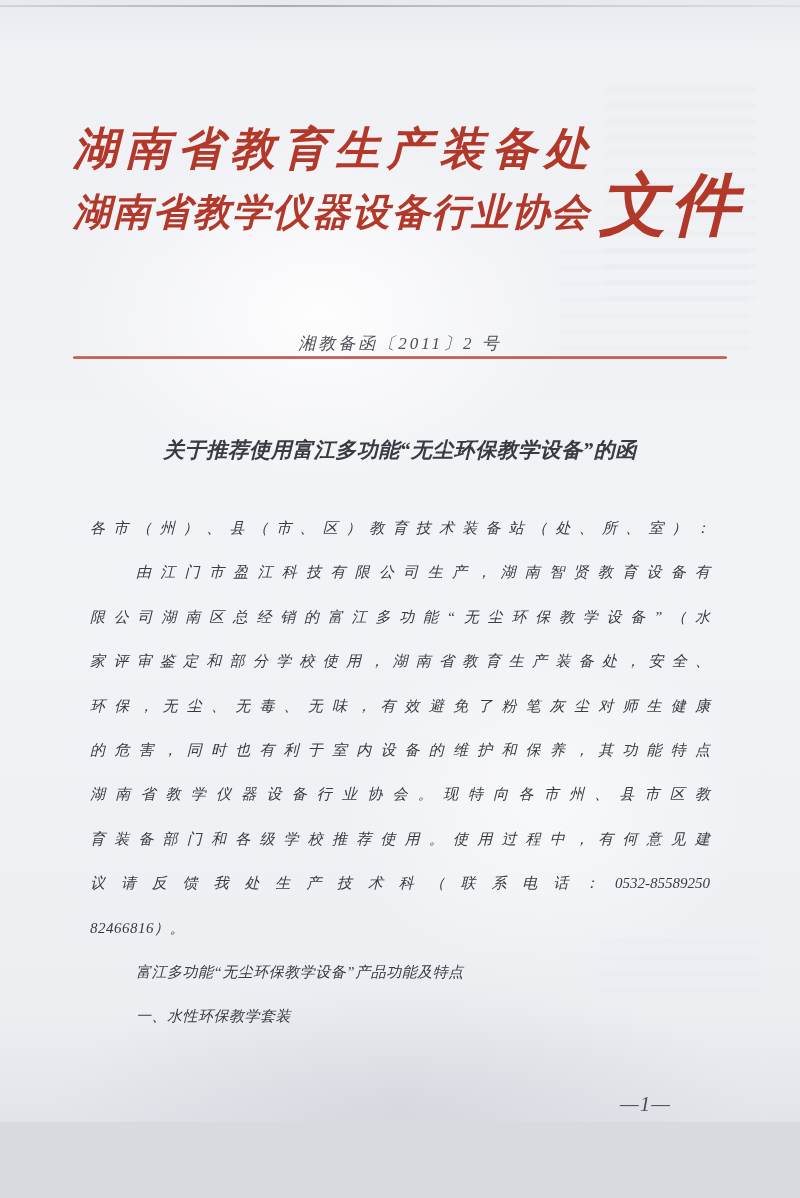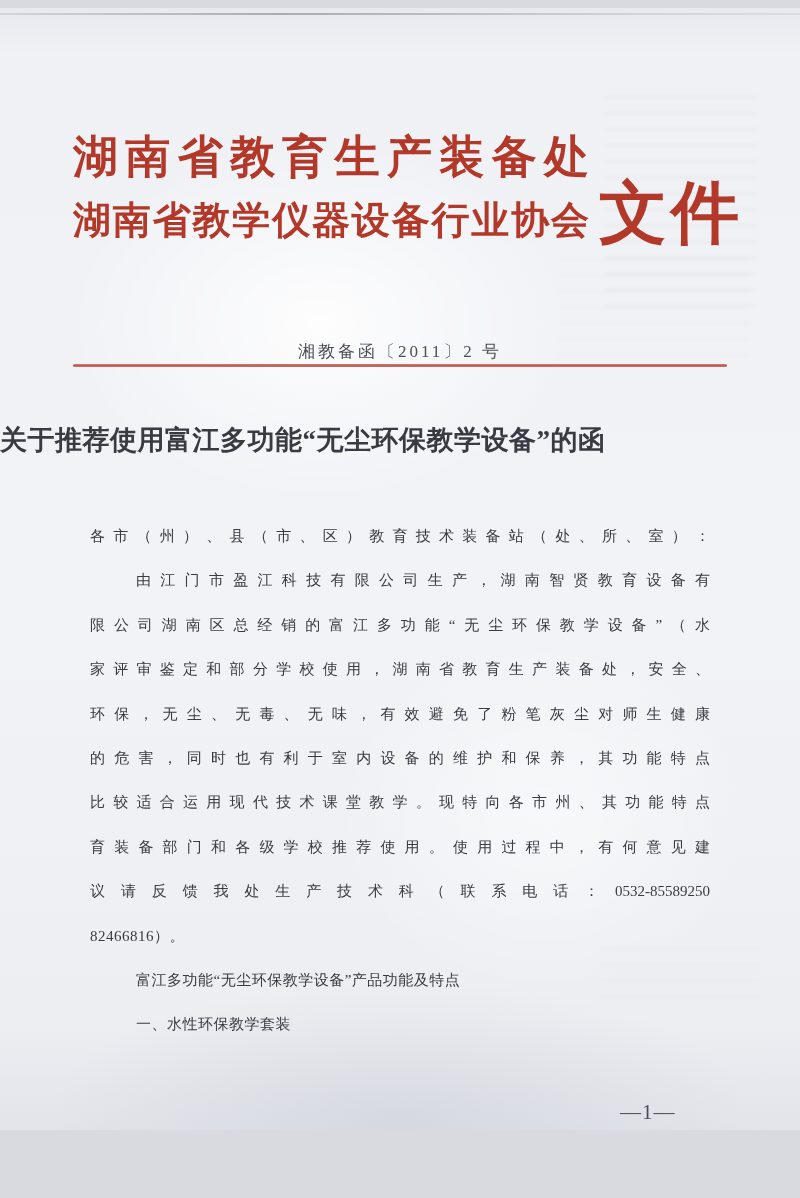--- a/index.html
+++ b/index.html
@@ -2,28 +2,29 @@
 <html lang="zh" style="--header-red: #b2392a; --divider-red: #bf584b; --ink: #393a42; --muted-ink: #4c4d55; --paper: #eff1f5;"><head>
 <meta charset="utf-8">
 <style>
   html, body { margin: 0; padding: 0; background: #d8dadf; }
   * { box-sizing: border-box; }
 
   .page {
     position: relative;
     width: 800px;
     height: 1122px;
-    margin: 8px auto;
+    margin: 0 auto;
     overflow: hidden;
     font-family: "Liberation Serif", "DejaVu Serif", serif;
     background:
       radial-gradient(ellipse 420px 300px at 40% 28%, rgba(255,255,255,0.85), rgba(255,255,255,0) 60%),
       radial-gradient(ellipse 380px 320px at 68% 72%, rgba(255,255,255,0.55), rgba(255,255,255,0) 55%),
       radial-gradient(ellipse 500px 200px at 50% 99%, rgba(190,194,203,0.35), rgba(190,194,203,0) 70%),
       linear-gradient(180deg, #e7e9ee 0%, #f0f1f5 4%, #f2f3f6 55%, #eceef2 90%, #e2e4ea 100%);
+    font-style: italic;
   }
 
   
   .page-edge-top {
     position: absolute; top: 5px; left: 0; width: 100%; height: 2px;
     background: linear-gradient(90deg, rgba(110,110,118,0.18), rgba(95,95,104,0.45) 35%, rgba(110,110,118,0.22) 75%, rgba(110,110,118,0.10));
   }
 
   
   .ghost {
@@ -59,22 +60,22 @@
     color: var(--muted-ink, #4c4d55);
   }
 
   .red-divider {
     position: absolute; top: 356px; left: 73px; width: 654px; height: 3px;
     background: linear-gradient(180deg, #d08276 0%, var(--divider-red, #bf584b) 60%, #c9786c 100%);
     border-radius: 2px;
   }
 
   .doc-title {
-    position: absolute; top: 414px; left: 0; width: 100%; margin: 0;
-    text-align: left; font-size: 27px; font-weight: bold;
+    position: absolute; top: 436px; left: 0; width: 100%; margin: 0;
+    text-align: center; font-size: 21px; font-weight: bold;
     letter-spacing: 0.5px; color: var(--ink, #393a42);
   }
 
   .doc-body {
     position: absolute; top: 506px; left: 90px; width: 620px;
     font-size: 15px; color: var(--ink, #393a42);
   }
   .doc-body .line {
     margin: 0; height: 44.4px; line-height: 44.4px;
     text-align: left; letter-spacing: 0.5px;
@@ -112,21 +113,21 @@
   <h1 class="doc-title">关于推荐使用富江多功能“无尘环保教学设备”的函</h1>
 
   <main class="doc-body">
 
   <p class="line fill">各市（州）、县（市、区）教育技术装备站（处、所、室）：</p>
       <p class="line indent fill">由江门市盈江科技有限公司生产，湖南智贤教育设备有</p>
       <p class="line fill">限公司湖南区总经销的富江多功能“无尘环保教学设备”（水</p>
       <p class="line fill">家评审鉴定和部分学校使用，湖南省教育生产装备处，安全、</p>
       <p class="line fill">环保，无尘、无毒、无味，有效避免了粉笔灰尘对师生健康</p>
       <p class="line fill">的危害，同时也有利于室内设备的维护和保养，其功能特点</p>
-      <p class="line fill">比较适合运用现代技术课堂教学。现特向各市州、其功能特点</p>
+      <p class="line fill">湖南省教学仪器设备行业协会。现特向各市州、县市区教</p>
       <p class="line fill">育装备部门和各级学校推荐使用。使用过程中，有何意见建</p>
       <p class="line fill">议请反馈我处生产技术科（联系电话：0532-85589250</p>
       <p class="line">82466816）。</p>
       <p class="line indent">富江多功能“无尘环保教学设备”产品功能及特点</p>
       <p class="line indent">一、水性环保教学套装</p>
     </main>
 
   <div class="page-number">—1—</div>
 
 </div>

